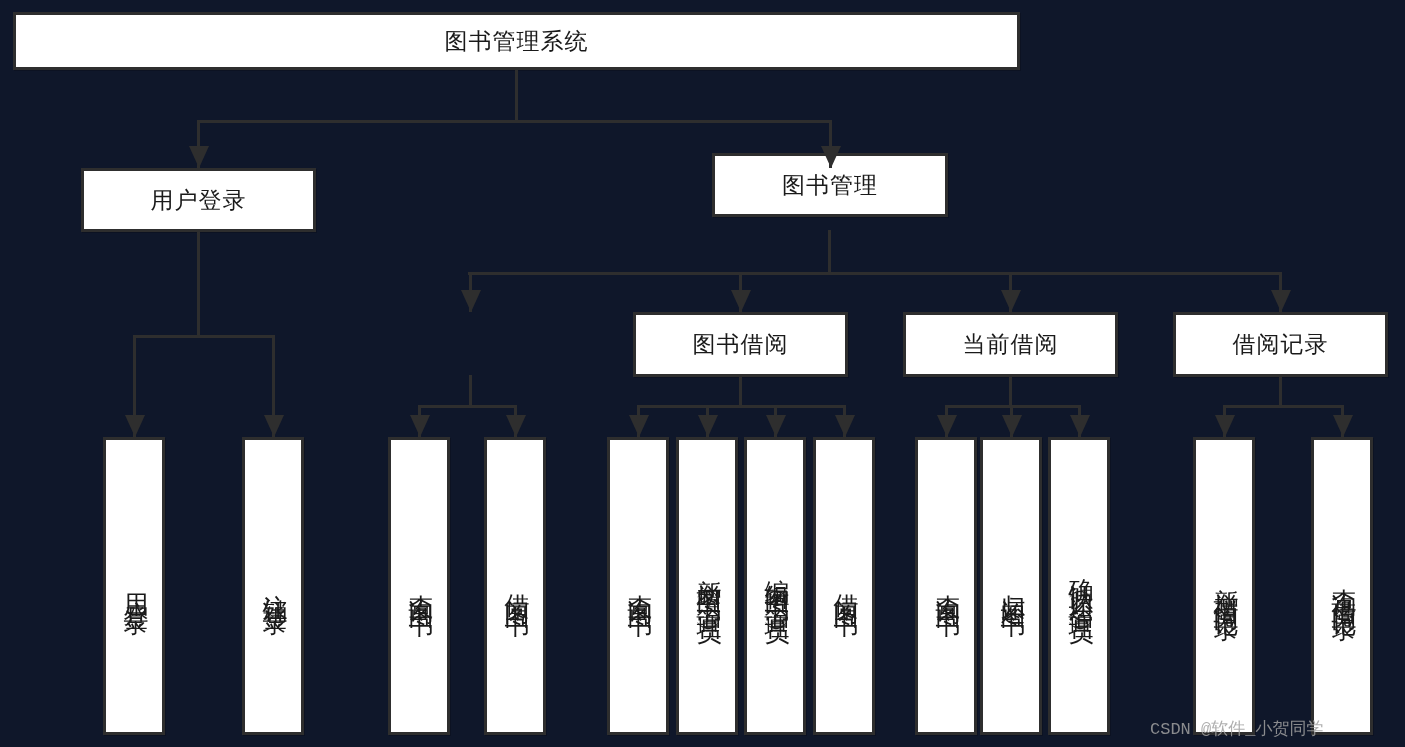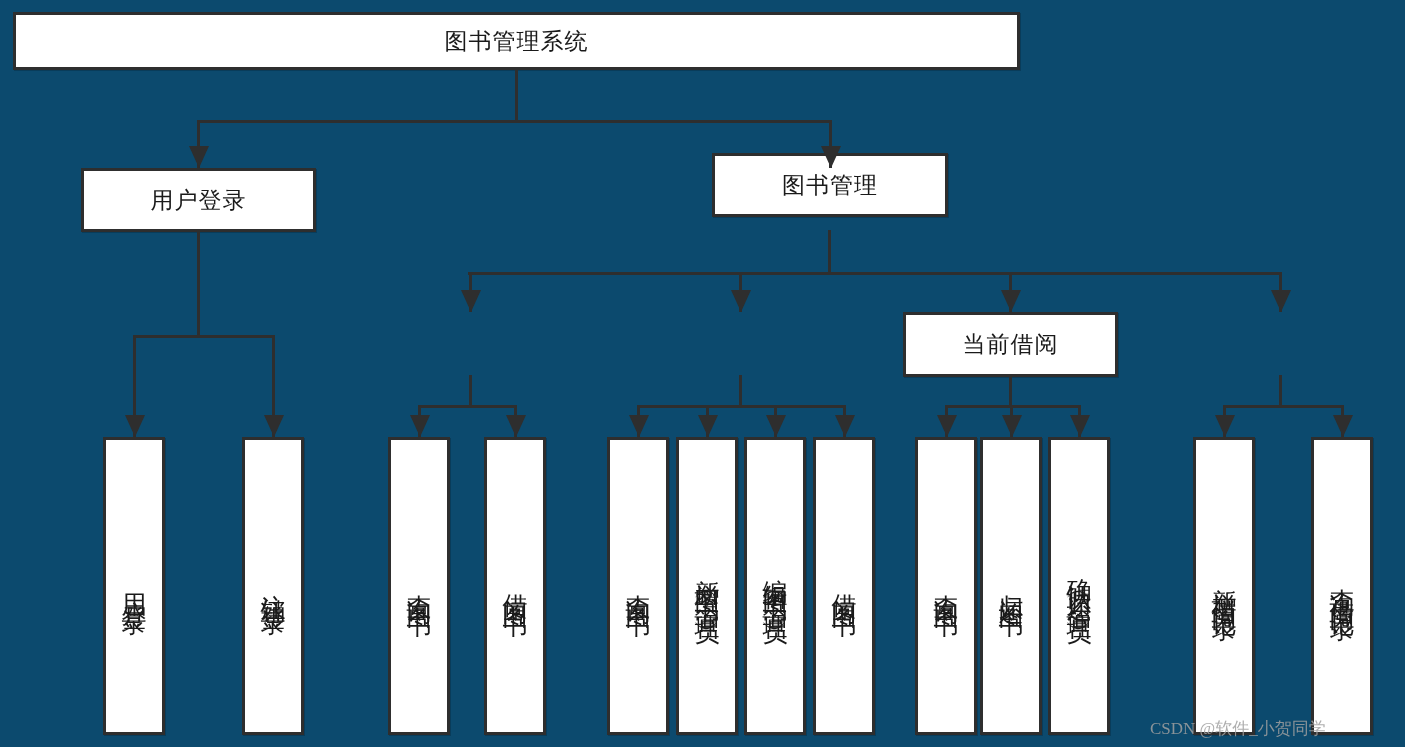--- a/index.html
+++ b/index.html
@@ -4,22 +4,22 @@
 <style>
   :root{
     --line:#2e2e2e;
     --border:#2e2e2e;
     --text:#1a1a1a;
   }
   html,body{margin:0;padding:0;background:#ffffff;}
   #canvas{
     position:relative;
     width:1405px;height:747px;
-    background:#0c4a6e;
-    font-family:Liberation Serif, serif;
+    background:#0f172a;
+    font-family:Liberation Mono, monospace;
     overflow:hidden;
   }
   .box{
     position:absolute;
     background:#ffffff;
     border:3px solid var(--border);
     box-sizing:border-box;
     display:flex;align-items:center;justify-content:center;
     color:var(--text);
     box-shadow:1px 1px 0 rgba(0,0,0,0.18);
@@ -64,22 +64,28 @@
     <span>图书管理系统</span>
   </div>
 
   <div class="box hdr" style="left:81px;top:168px;width:235px;height:64px">
     <span>用户登录</span>
   </div>
   <div class="box hdr" style="left:712px;top:153px;width:236px;height:64px">
     <span>图书管理</span>
   </div>
 
+  <div class="box hdr" style="left:633px;top:312px;width:215px;height:65px">
+    <span>图书借阅</span>
+  </div>
   <div class="box hdr" style="left:903px;top:312px;width:215px;height:65px">
     <span>当前借阅</span>
+  </div>
+  <div class="box hdr" style="left:1173px;top:312px;width:215px;height:65px">
+    <span>借阅记录</span>
   </div>
 
   <div class="box leaf" style="left:103px;top:437px;width:62px;height:298px">
     <span>用户登录</span>
   </div>
   <div class="box leaf" style="left:242px;top:437px;width:62px;height:298px">
     <span>注销登录</span>
   </div>
 
   <div class="box leaf" style="left:388px;top:437px;width:62px;height:298px">

